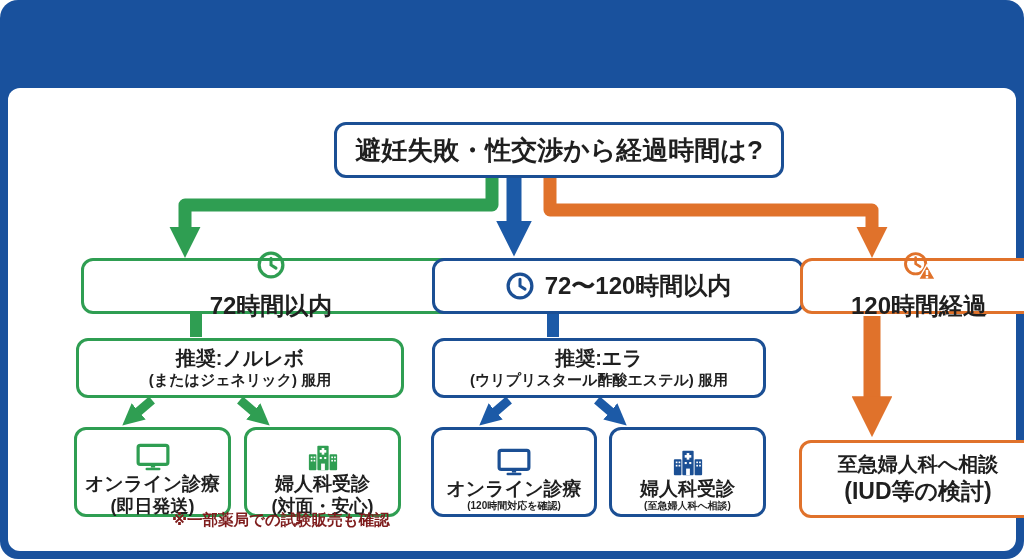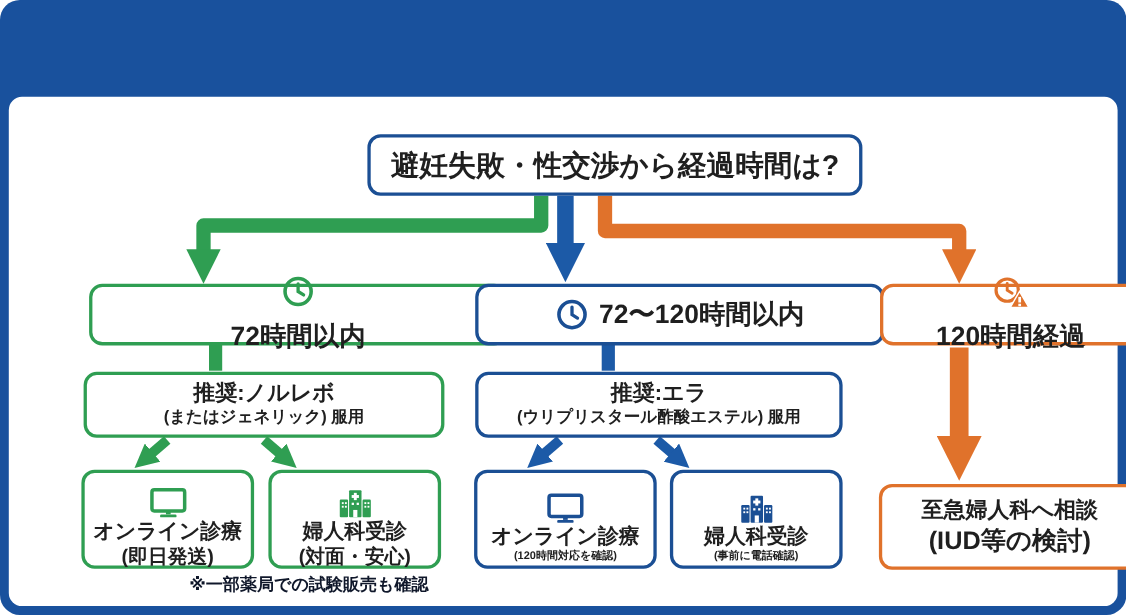--- a/index.html
+++ b/index.html
@@ -18,21 +18,21 @@
   .recbox{top:338px;height:60px;flex-direction:column;line-height:1.25;}
   .rec1{font-size:20px;}
   .rec2{font-size:15px;}
   .optbox{top:427px;height:90px;flex-direction:column;line-height:1.2;padding-top:16px;}
   .opt-title{font-size:19px;margin-top:2px;}
   .opt-note{font-size:18px;}
   .opt-note.small{font-size:10px;}
   .actionbox{left:755px;top:440px;width:238px;height:78px;flex-direction:column;line-height:1.3;}
   .act1{font-size:20px;}
   .act2{font-size:23px;}
-  .footnote{position:absolute;left:172px;top:521px;font-size:15.5px;color:#0f172a;}
+  .footnote{position:absolute;left:172px;top:510px;font-size:15.5px;color:#7f1d1d;}
   .arrows{position:absolute;left:0;top:0;pointer-events:none;}
   .icon{display:flex;align-items:center;}
 </style>
 </head>
 <body>
 
 <div class="canvas">
   <div class="frame"></div>
   <div class="panel"></div>
 
@@ -165,21 +165,21 @@
         <rect x="4" y="17" width="1.8" height="1.8" fill="#ffffff"></rect>
           <rect x="7" y="17" width="1.8" height="1.8" fill="#ffffff"></rect>
         <rect x="25.8" y="13.5" width="1.8" height="1.8" fill="#ffffff"></rect>
           <rect x="28.8" y="13.5" width="1.8" height="1.8" fill="#ffffff"></rect>
         <rect x="25.8" y="17" width="1.8" height="1.8" fill="#ffffff"></rect>
           <rect x="28.8" y="17" width="1.8" height="1.8" fill="#ffffff"></rect>
         <rect x="15" y="21" width="4" height="7" fill="#ffffff"></rect>
       </svg>
     </span>
     <span class="opt-title">婦人科受診</span>
-    <span class="opt-note small">(事前に電話確認)</span>
+    <span class="opt-note small">(至急婦人科へ相談)</span>
   </div>
 
   <div class="box b-orange actionbox">
     <span class="act1">至急婦人科へ相談</span>
     <span class="act2">(IUD等の検討)</span>
   </div>
 
   <div class="footnote">※一部薬局での試験販売も確認</div>
 </div>
 

